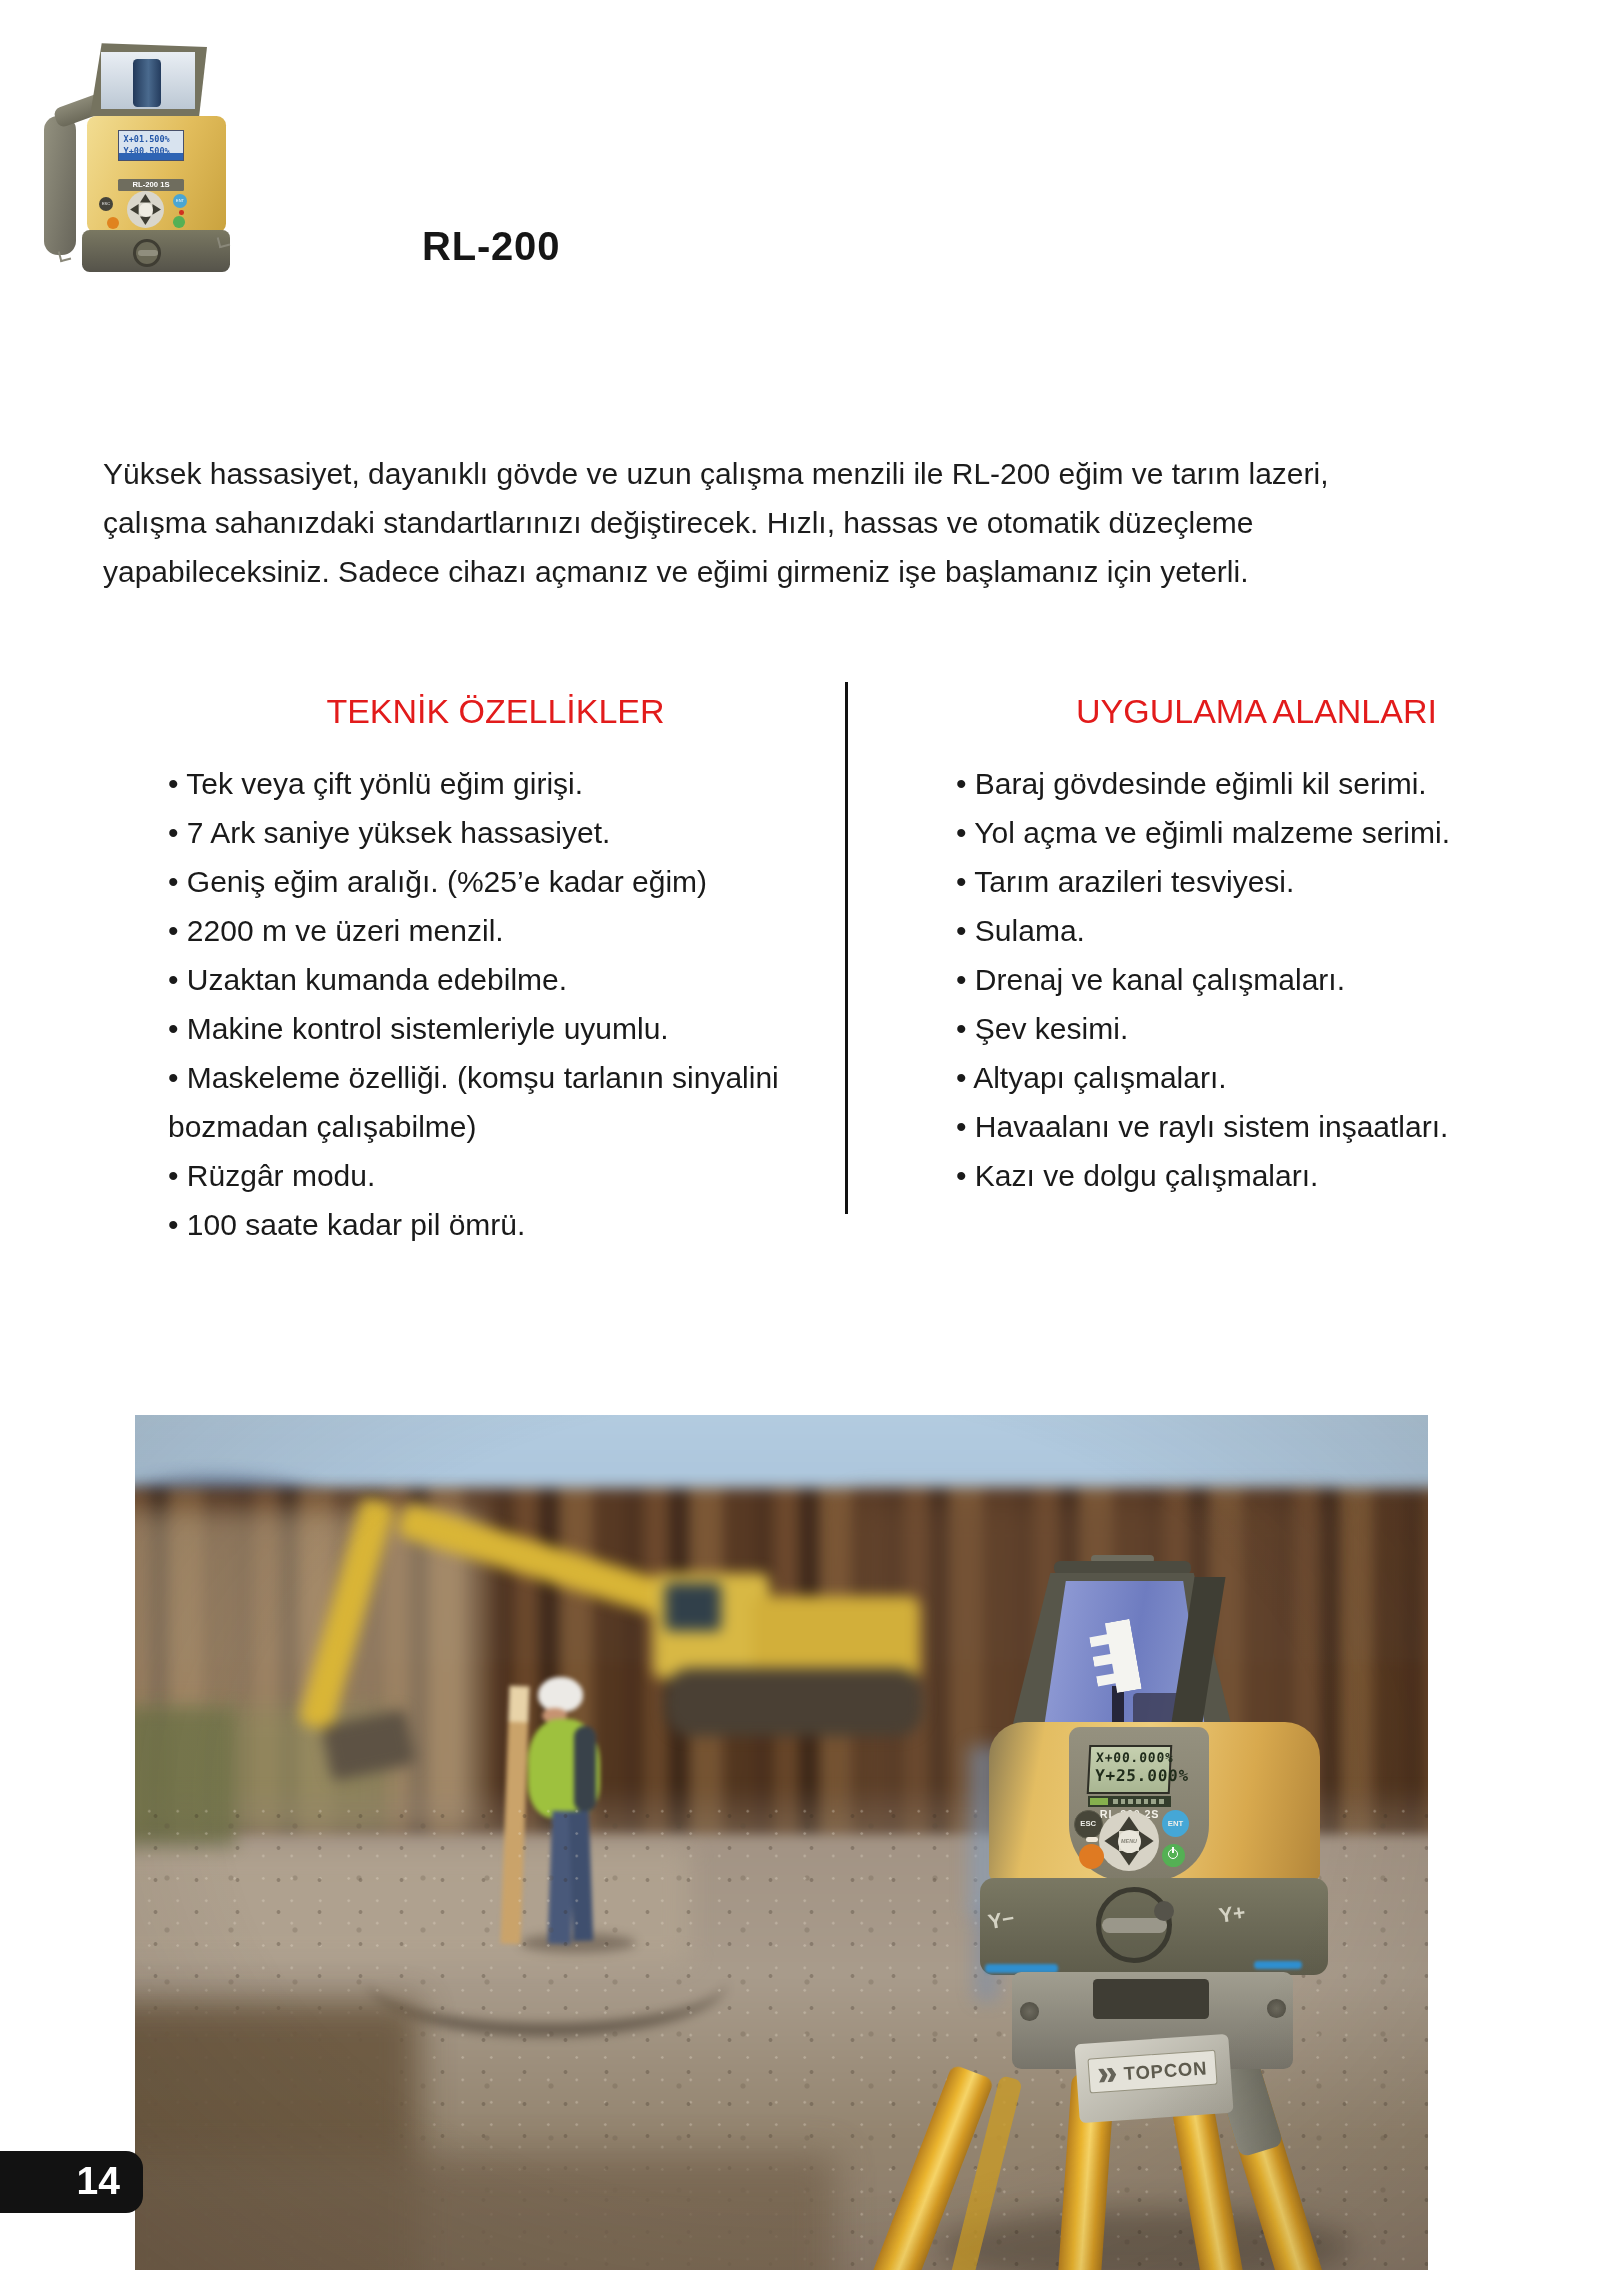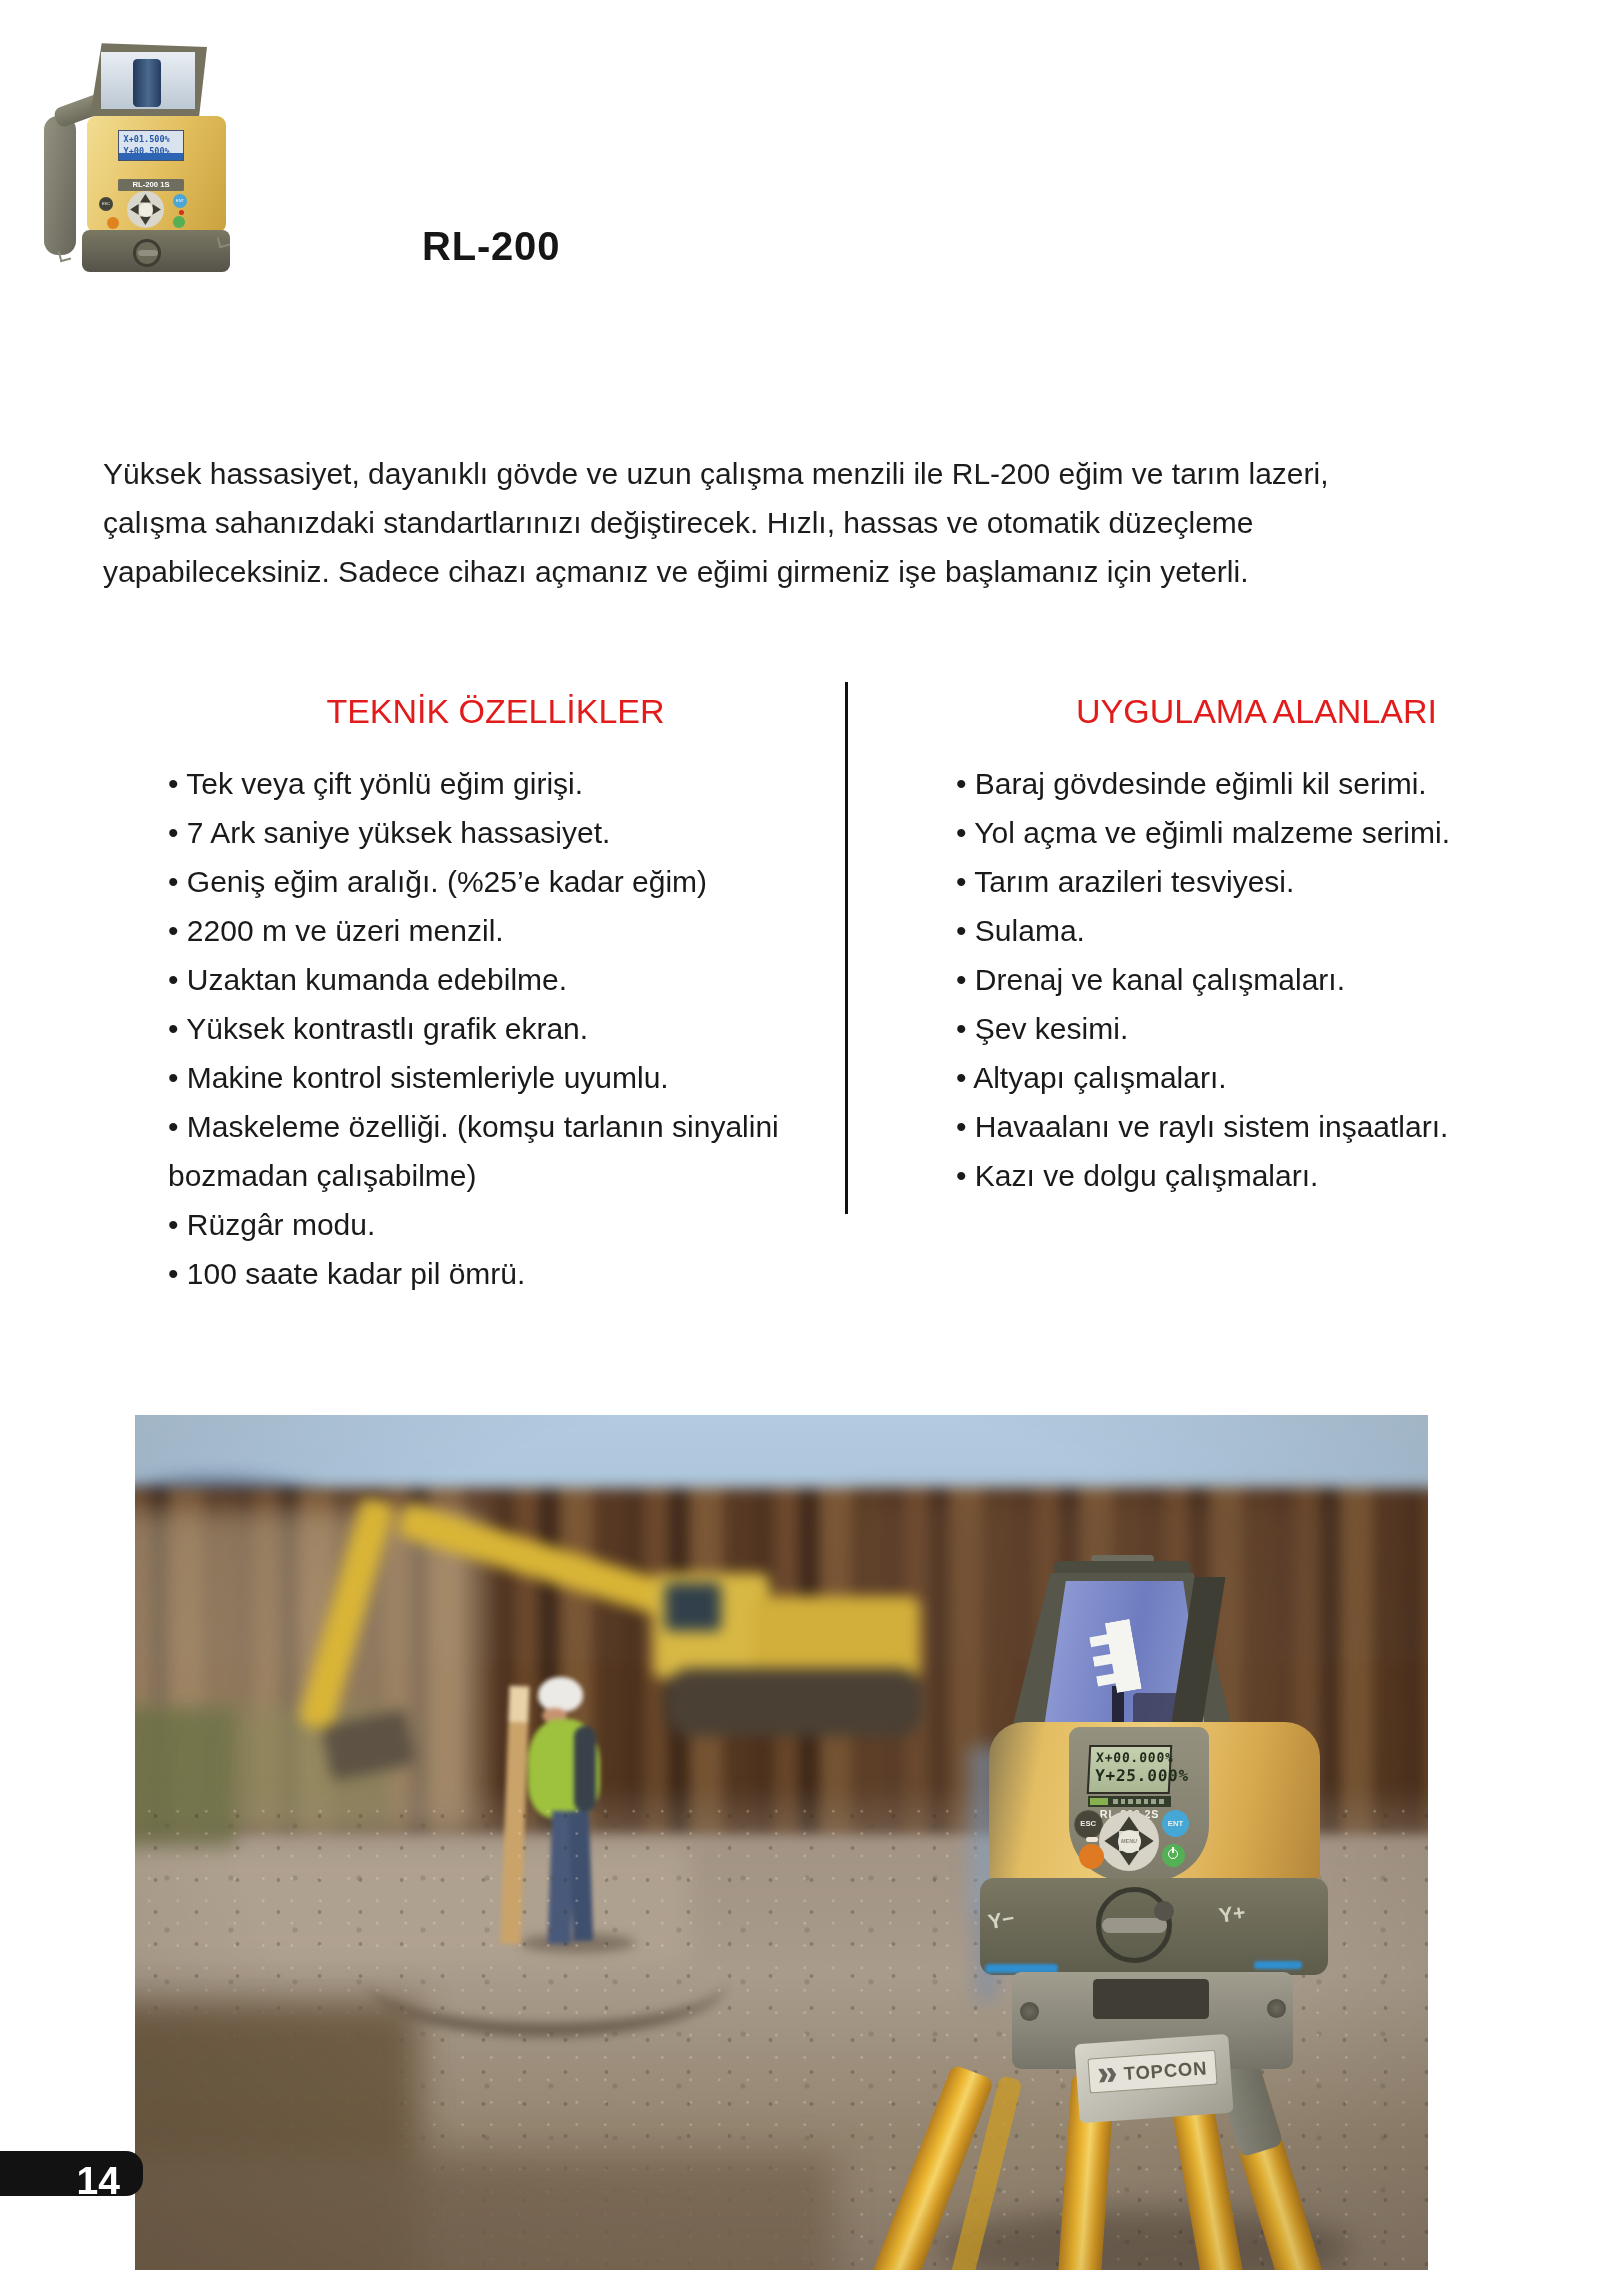--- a/index.html
+++ b/index.html
@@ -54,21 +54,21 @@
 
   
   .col-h{font-size:34px;font-weight:400;color:#e21b1b;text-align:center;letter-spacing:0px;}
   .col-left{position:absolute;left:168px;top:692px;width:655px;}
   .col-right{position:absolute;left:956px;top:692px;width:601px;}
   .col-list{margin:28px 0 0 0;padding:0;list-style:none;font-size:30px;line-height:49px;color:#1a1a1a;}
   .col-list li::before{content:"• ";}
   .divider{position:absolute;left:845px;top:682px;width:3.1px;height:532px;background:#111;}
 
   
-  .badge{position:absolute;left:0;top:2151px;width:143px;height:45px;background:#121212;
+  .badge{position:absolute;left:0;top:2151px;width:143px;height:62px;background:#121212;
          border-radius:0 17px 17px 0;color:#fff;font-size:39px;font-weight:700;
          text-align:right;line-height:60px;padding-right:23px;box-sizing:border-box;}
 
   
   .photo{position:absolute;left:135px;top:1415px;width:1293px;height:855px;overflow:hidden;background:#9b8c7c;}
   .sky{position:absolute;left:-31px;top:-31px;right:-31px;height:278px;
        background:linear-gradient(#b5cde1,#a3bed6 75%,#b3c2c8);filter:blur(4.6px);}
   .mountains{position:absolute;left:-23px;top:62px;width:231px;height:69px;border-radius:45% 55% 0 0;
        background:#5d7191;filter:blur(9.3px);opacity:.85;}
   .trees{position:absolute;left:-31px;top:73px;right:-31px;height:432px;filter:blur(7px);
@@ -245,21 +245,20 @@
   <div class="intro">Yüksek hassasiyet, dayanıklı gövde ve uzun çalışma menzili ile RL-200 eğim ve tarım lazeri, çalışma sahanızdaki standartlarınızı değiştirecek. Hızlı, hassas ve otomatik düzeçleme yapabileceksiniz. Sadece cihazı açmanız ve eğimi girmeniz işe başlamanız için yeterli.</div>
 
   <div class="col-left">
     <div class="col-h">TEKNİK ÖZELLİKLER</div>
     <ul class="col-list">
       <li>Tek veya çift yönlü eğim girişi.</li>
       <li>7 Ark saniye yüksek hassasiyet.</li>
       <li>Geniş eğim aralığı. (%25’e kadar eğim)</li>
       <li>2200 m ve üzeri menzil.</li>
       <li>Uzaktan kumanda edebilme.</li>
-      <li>Yüksek kontrastlı grafik ekran.</li>
       <li>Makine kontrol sistemleriyle uyumlu.</li>
       <li>Maskeleme özelliği. (komşu tarlanın sinyalini bozmadan çalışabilme)</li>
       <li>Rüzgâr modu.</li>
       <li>100 saate kadar pil ömrü.</li>
     </ul>
   </div>
 
   <div class="divider"></div>
 
   <div class="col-right">

